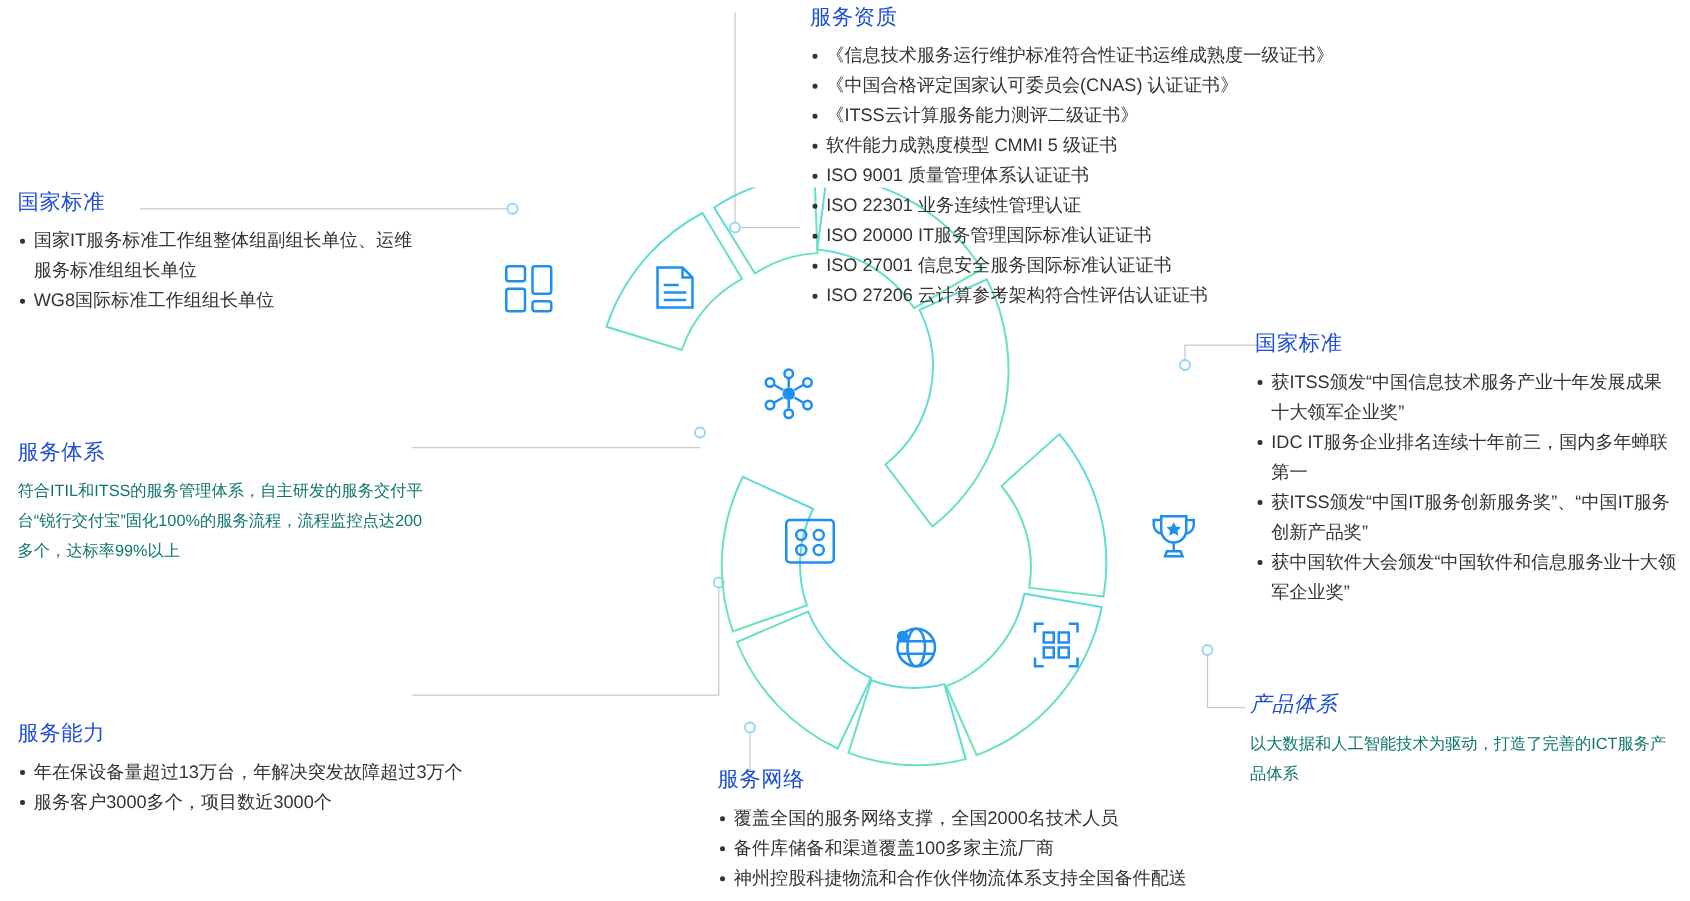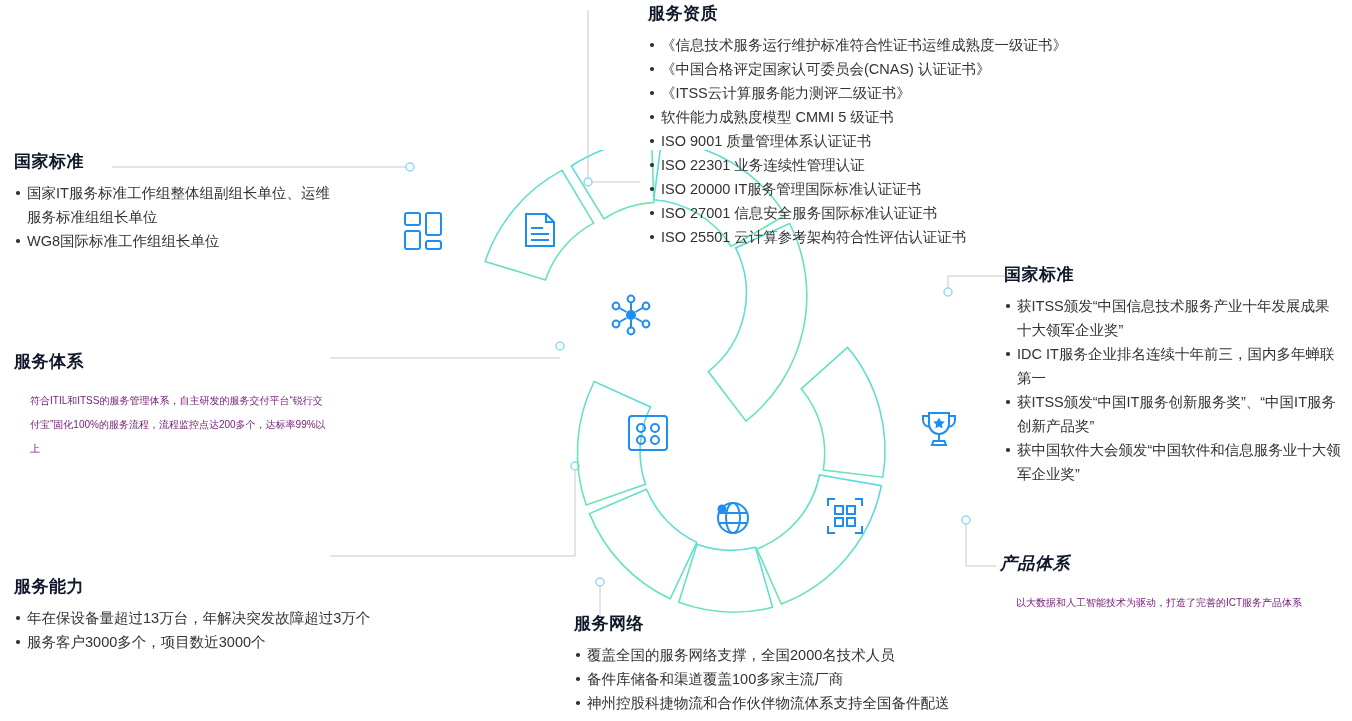--- a/index.html
+++ b/index.html
@@ -23,46 +23,46 @@
     color:#1f8ef1;
     pointer-events:none;
   }
   .node-icon svg{display:block;}
 
   
   .block{position:absolute;}
   .block h3{
     margin:0 0 8px 0;
     font-size:17px;
-    font-weight:bold;
-    color:#0f172a;
+    font-weight:normal;
+    color:#1d4ed8;
     letter-spacing:.5px;
   }
   .block h3.italic{font-style:italic;}
   .block ul{
     margin:0;padding:0;list-style:none;
   }
   .block li{
     position:relative;
     padding-left:13px;
     font-size:14.5px;
     line-height:24px;
     color:#333333;
   }
   .block li::before{
     content:"";
     position:absolute;left:2px;top:10px;
     width:3.5px;height:3.5px;border-radius:50%;
     background:#333333;
   }
   .block p{
-    margin:16px;
-    font-size:10px;
+    margin:0;
+    font-size:13px;
     line-height:24px;
-    color:#701a75;
+    color:#0f766e;
   }
 
   
   #blk-national{left:14px;top:150px;width:330px;}
   #blk-qualification{left:648px;top:2px;width:470px;}
   #blk-honor{left:1004px;top:263px;width:340px;}
   #blk-system{left:14px;top:350px;width:330px;}
   #blk-capability{left:14px;top:542px;width:500px;margin-top:33px;}
   #blk-network{left:574px;top:612px;width:500px;}
   #blk-product{left:1000px;top:552px;width:340px;}
@@ -262,21 +262,21 @@
     <h3>服务资质</h3>
     <ul>
       <li>《信息技术服务运行维护标准符合性证书运维成熟度一级证书》</li>
       <li>《中国合格评定国家认可委员会(CNAS) 认证证书》</li>
       <li>《ITSS云计算服务能力测评二级证书》</li>
       <li>软件能力成熟度模型 CMMI 5 级证书</li>
       <li>ISO 9001 质量管理体系认证证书</li>
       <li>ISO 22301 业务连续性管理认证</li>
       <li>ISO 20000 IT服务管理国际标准认证证书</li>
       <li>ISO 27001 信息安全服务国际标准认证证书</li>
-      <li>ISO 25501 云计算参考架构符合性评估认证证书</li>
+      <li>ISO 27206 云计算参考架构符合性评估认证证书</li>
     </ul>
   </div>
 
   <div class="block" id="blk-honor">
     <h3>国家标准</h3>
     <ul>
       <li>获ITSS颁发“中国信息技术服务产业十年发展成果十大领军企业奖”</li>
       <li>IDC  IT服务企业排名连续十年前三，国内多年蝉联第一</li>
       <li>获ITSS颁发“中国IT服务创新服务奖”、“中国IT服务创新产品奖”</li>
       <li>获中国软件大会颁发“中国软件和信息服务业十大领军企业奖”</li>

